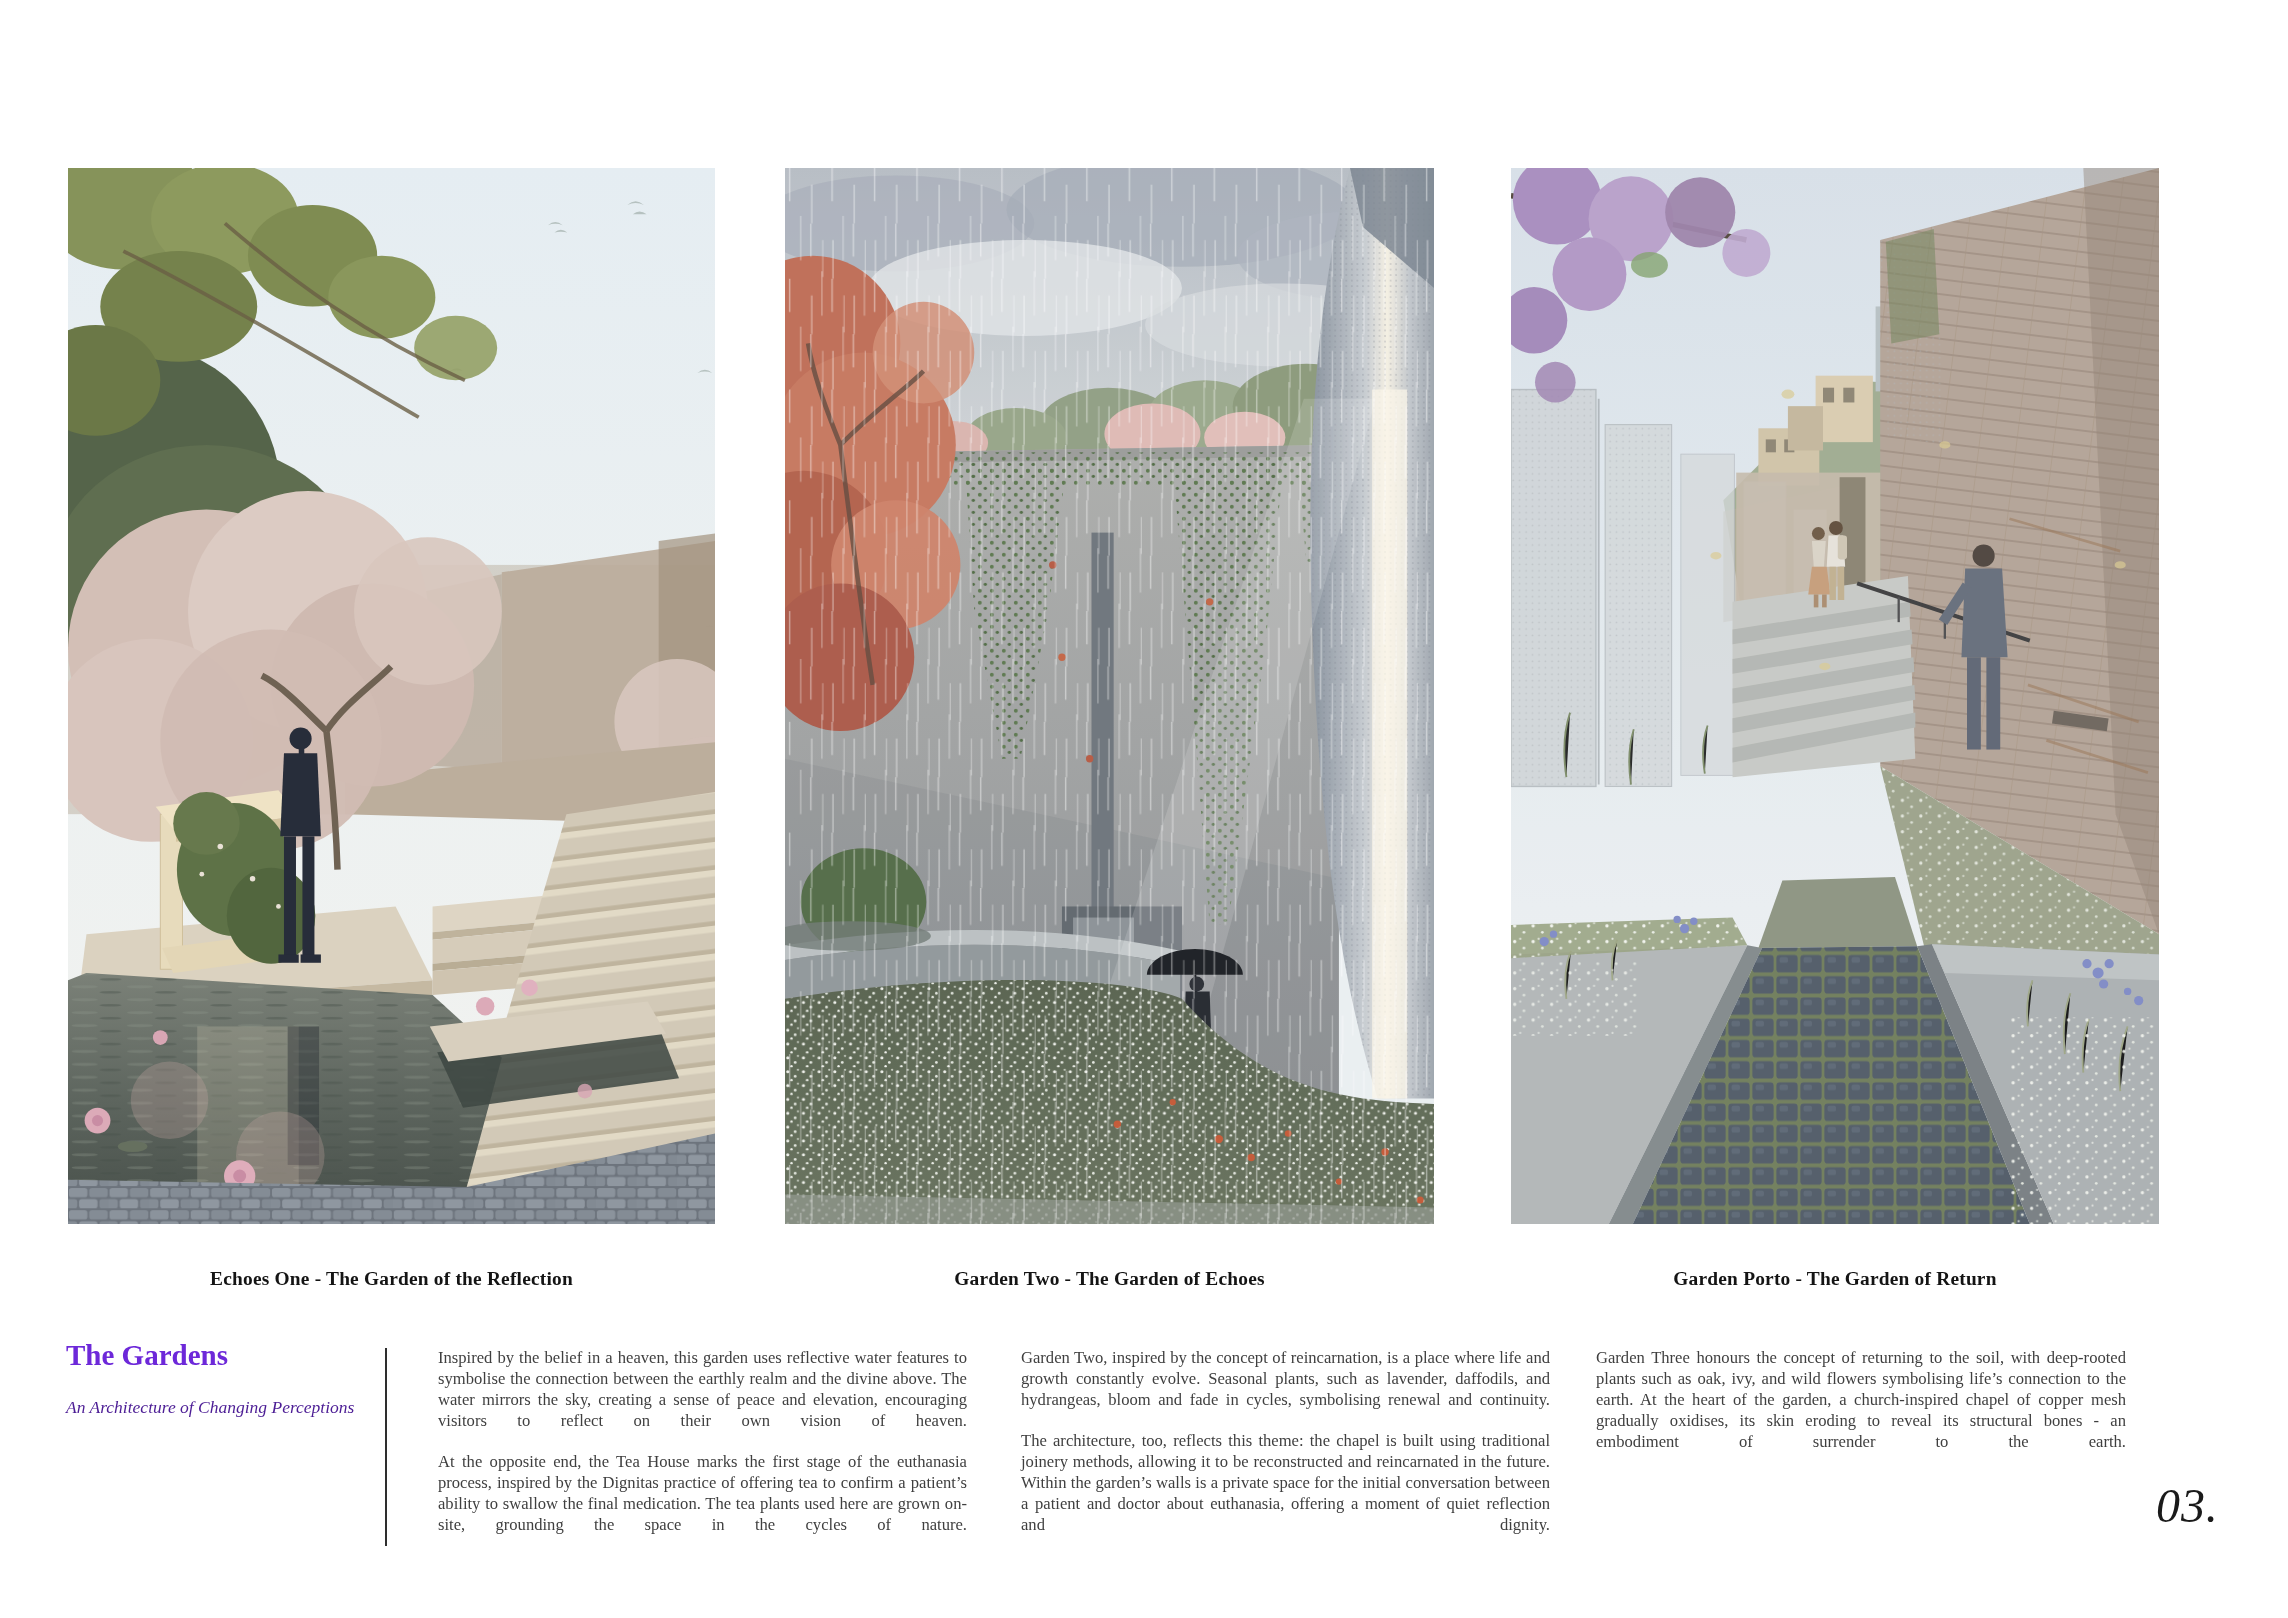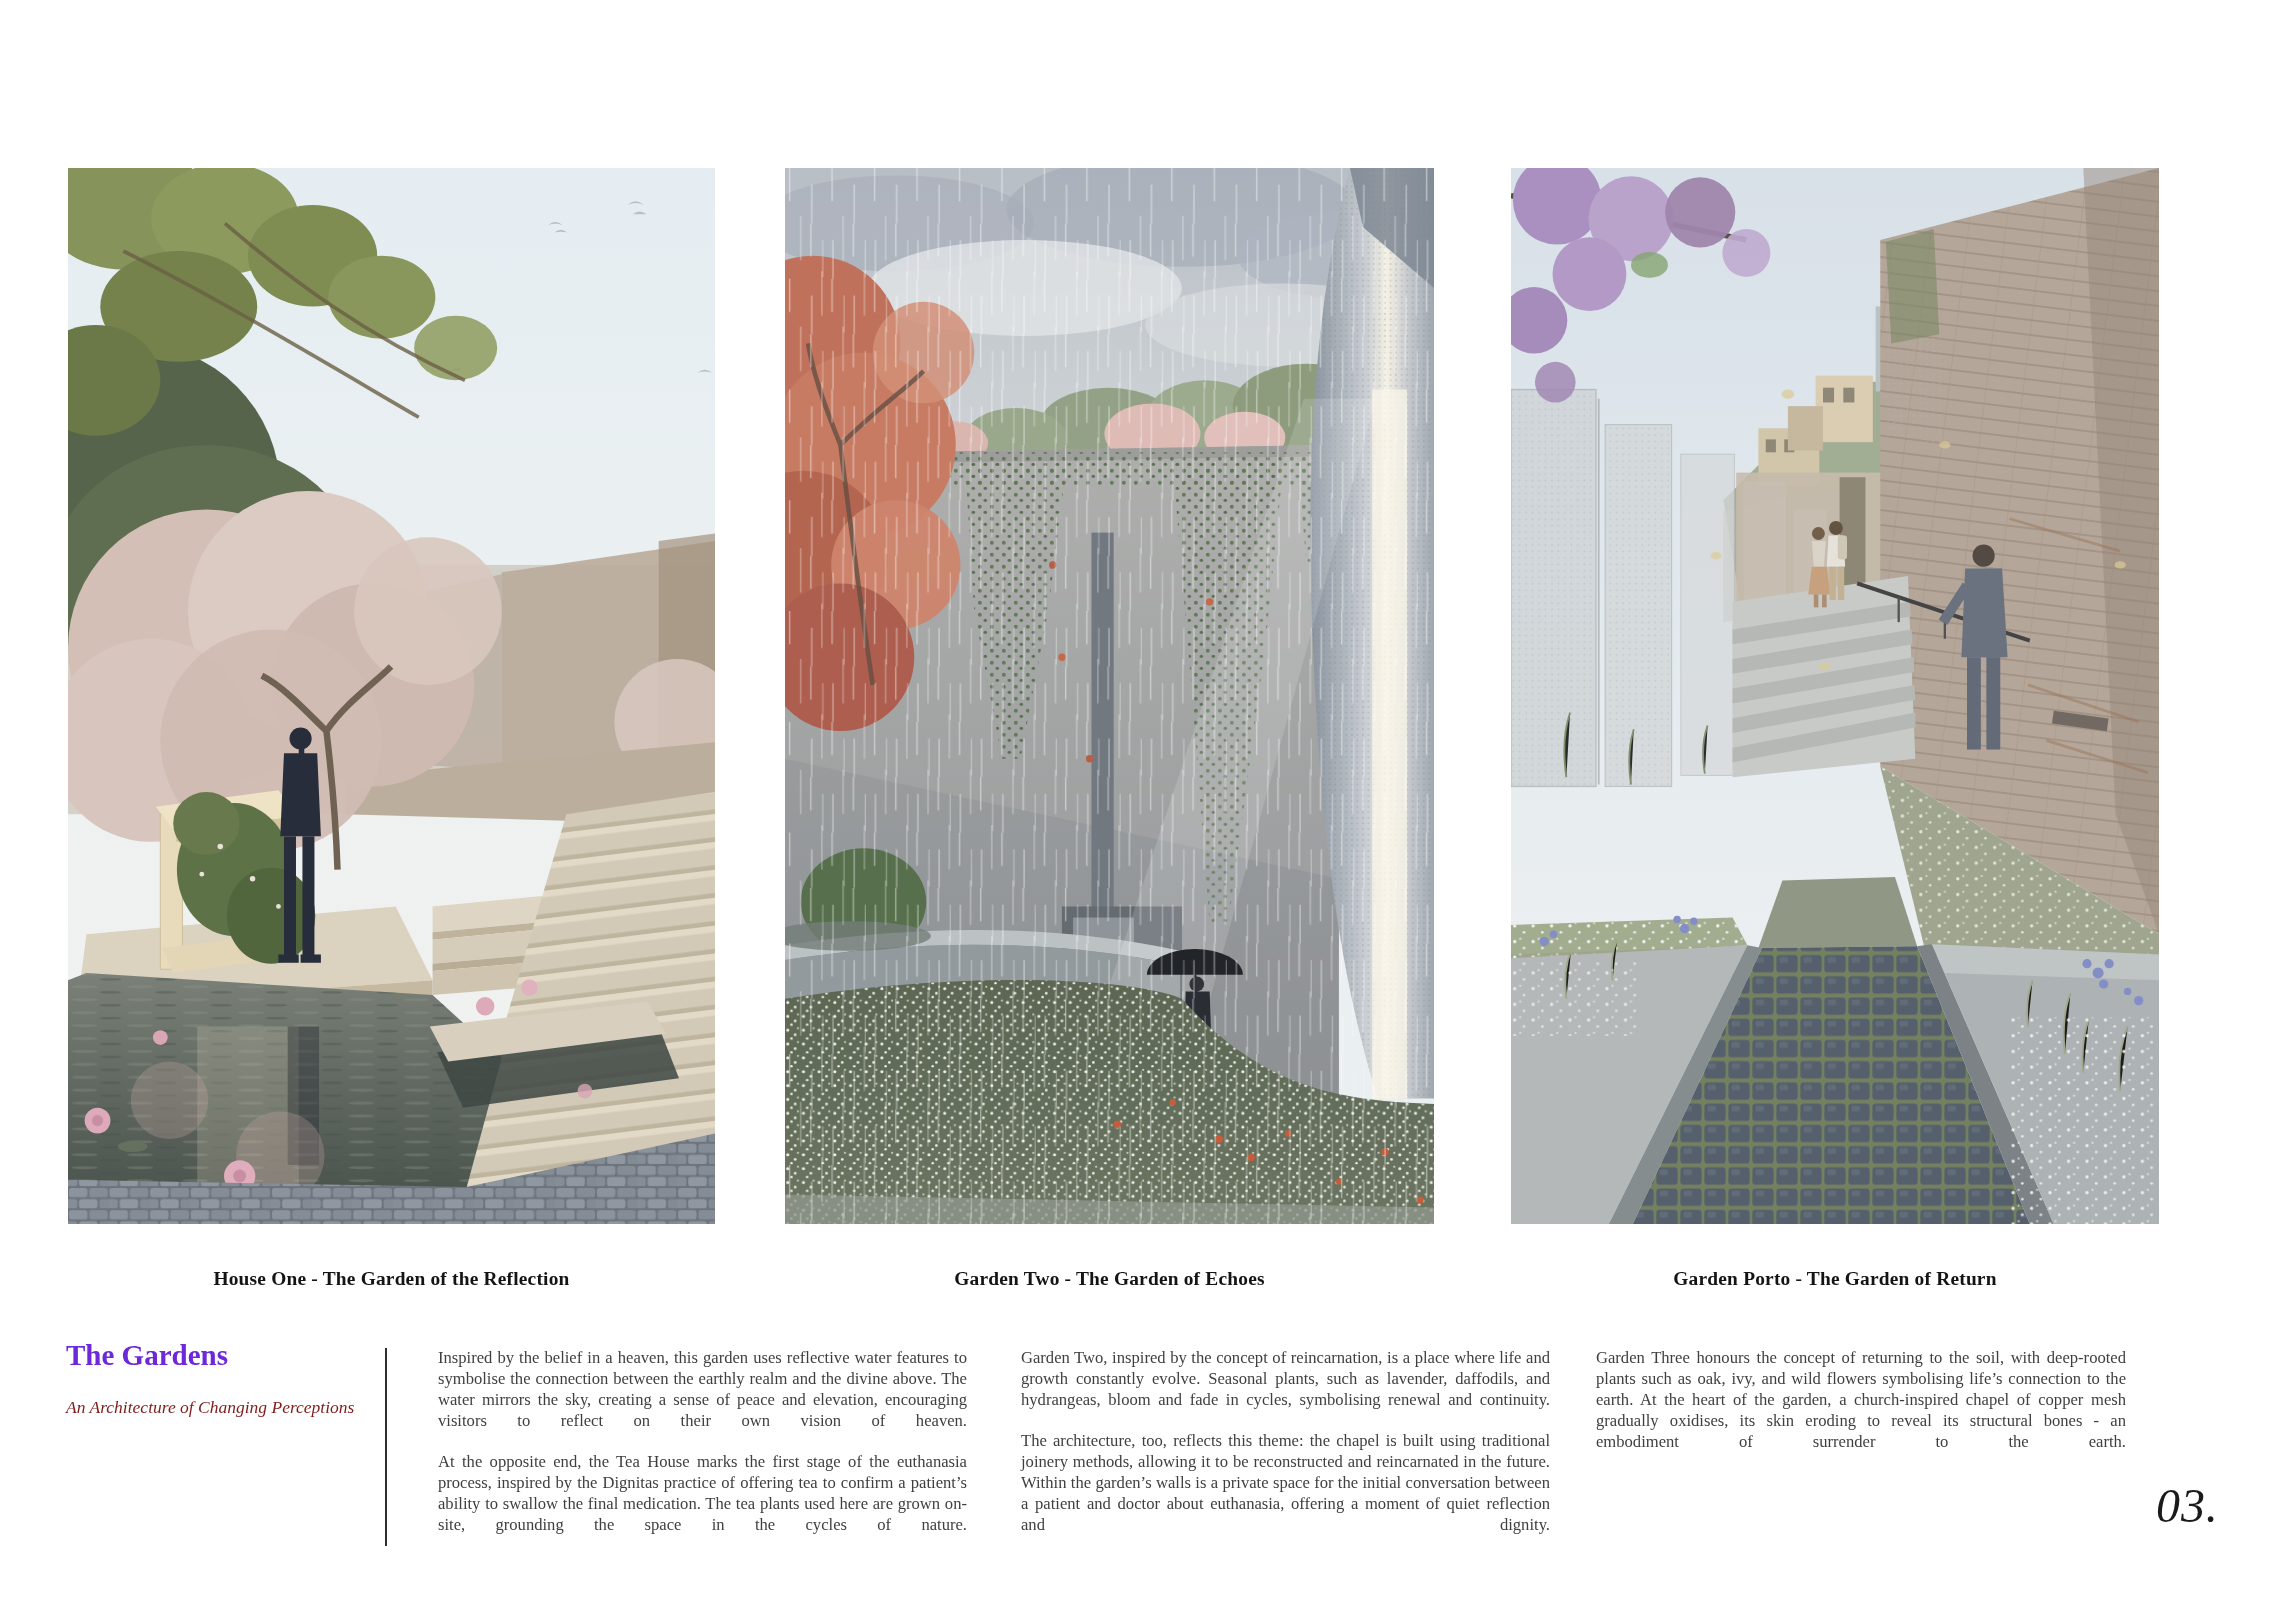--- a/index.html
+++ b/index.html
@@ -10,21 +10,21 @@
   #img2{left:785px;width:649px;}
   #img3{left:1511px;width:648px;}
   .panel-image svg{display:block;width:100%;height:100%;}
   .caption{position:absolute;top:1268px;text-align:center;font-weight:bold;font-size:19.4px;
            letter-spacing:0.2px;color:#141414;}
   #cap1{left:68px;width:647px;}
   #cap2{left:785px;width:649px;}
   #cap3{left:1511px;width:648px;}
   .title-block{position:absolute;left:66px;top:1340px;width:305px;}
   .section-title{font-size:29px;font-weight:bold;color:#6d28d9;line-height:1.1;margin:0;}
-  .section-subtitle{font-size:17.5px;font-style:italic;color:#7f1d1d;margin:25px 0 0 0;}
+  .section-subtitle{font-size:17.5px;font-style:italic;color:#4c1d95;margin:25px 0 0 0;}
   .divider{position:absolute;left:385px;top:1348px;width:1.8px;height:198px;background:#2e2e2e;}
   .text-col{position:absolute;top:1347px;width:537px;font-size:16.6px;line-height:21px;
             text-align:justify;text-align-last:justify;color:#3f3f3f;}
   #col1{left:430px;}
   #col2{left:1013px;}
   #col3{left:1588px;width:538px;}
   .text-col p{margin:0 0 20px 8px;}
   .page-number{position:absolute;left:2156px;top:1478px;font-size:48px;font-style:italic;
                color:#1a1a1a;letter-spacing:0.9px;}
 </style>
@@ -482,21 +482,21 @@
         <ellipse cx="300" cy="245" rx="7" ry="5"></ellipse>
           <ellipse cx="222" cy="420" rx="6" ry="4"></ellipse>
         <ellipse cx="470" cy="300" rx="6" ry="4"></ellipse>
           <ellipse cx="340" cy="540" rx="6" ry="4"></ellipse>
         <ellipse cx="660" cy="430" rx="6" ry="4"></ellipse>
       </g>
       <rect width="702" height="1144" fill="#ffffff" opacity="0.05"></rect>
     </svg>
   </div>
 
-  <div class="caption" id="cap1">House One - The Garden of the Reflection</div>
+  <div class="caption" id="cap1">Echoes One - The Garden of the Reflection</div>
   <div class="caption" id="cap2">Garden Two - The Garden of Echoes</div>
   <div class="caption" id="cap3">Garden Porto - The Garden of Return</div>
 
   <div class="title-block">
     <h1 class="section-title">The Gardens</h1>
     <p class="section-subtitle">An Architecture of Changing Perceptions</p>
   </div>
   <div class="divider"></div>
 
   <div class="text-col" id="col1">

